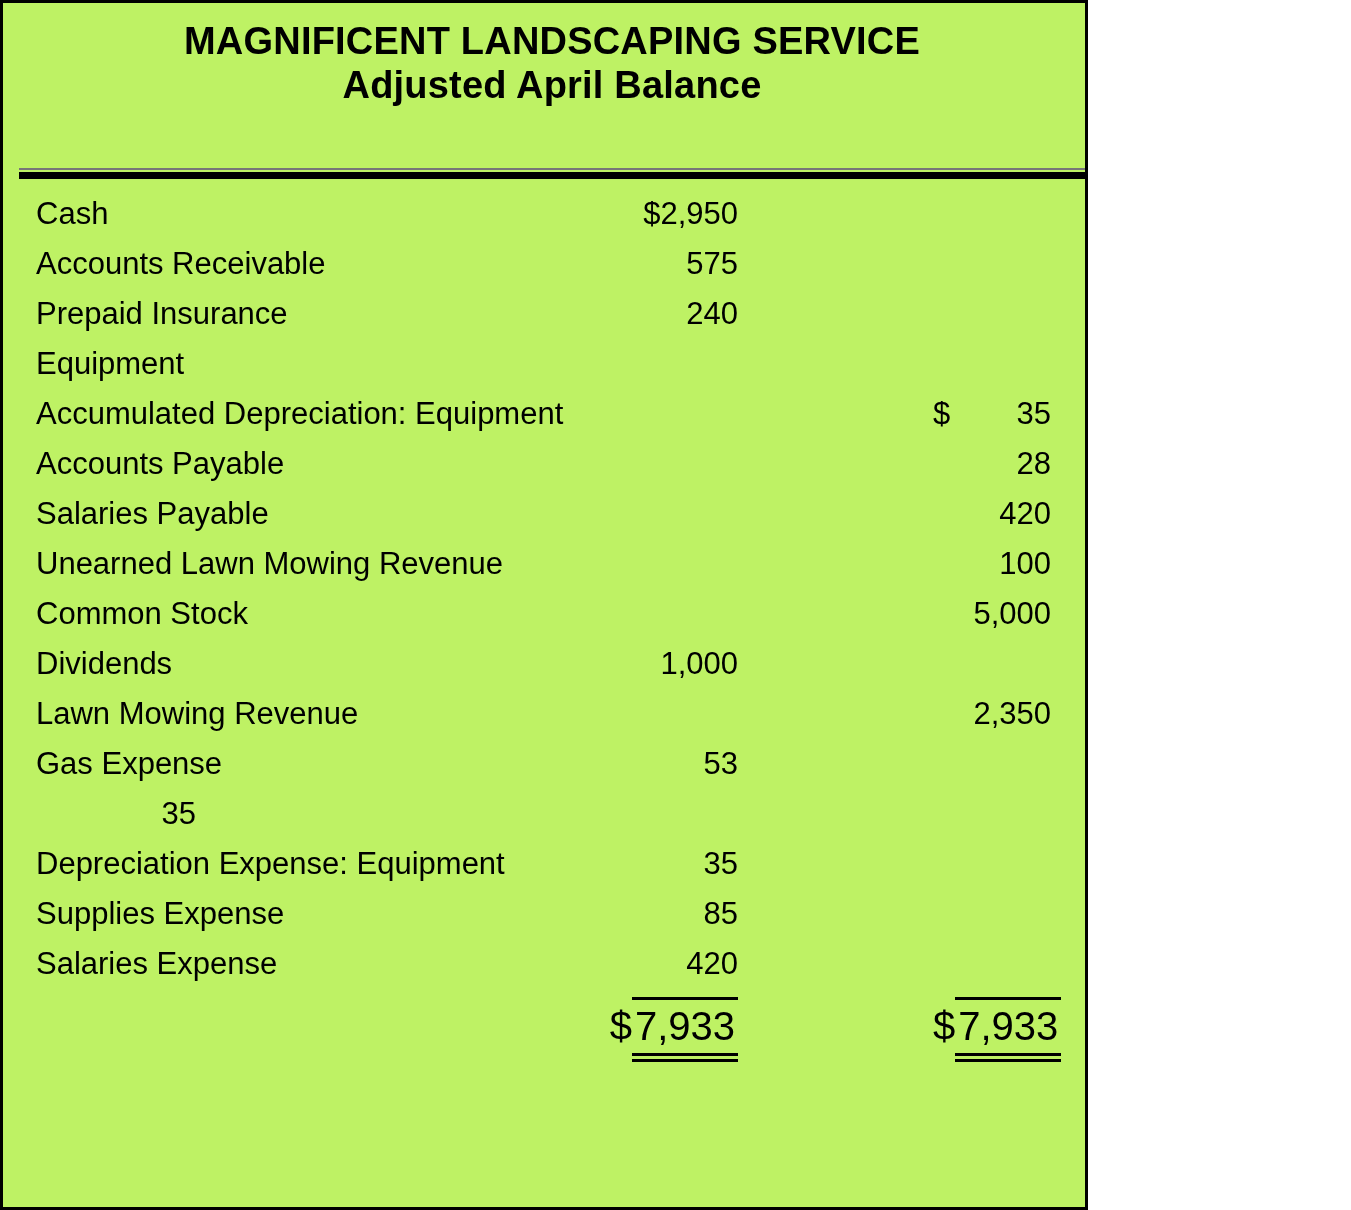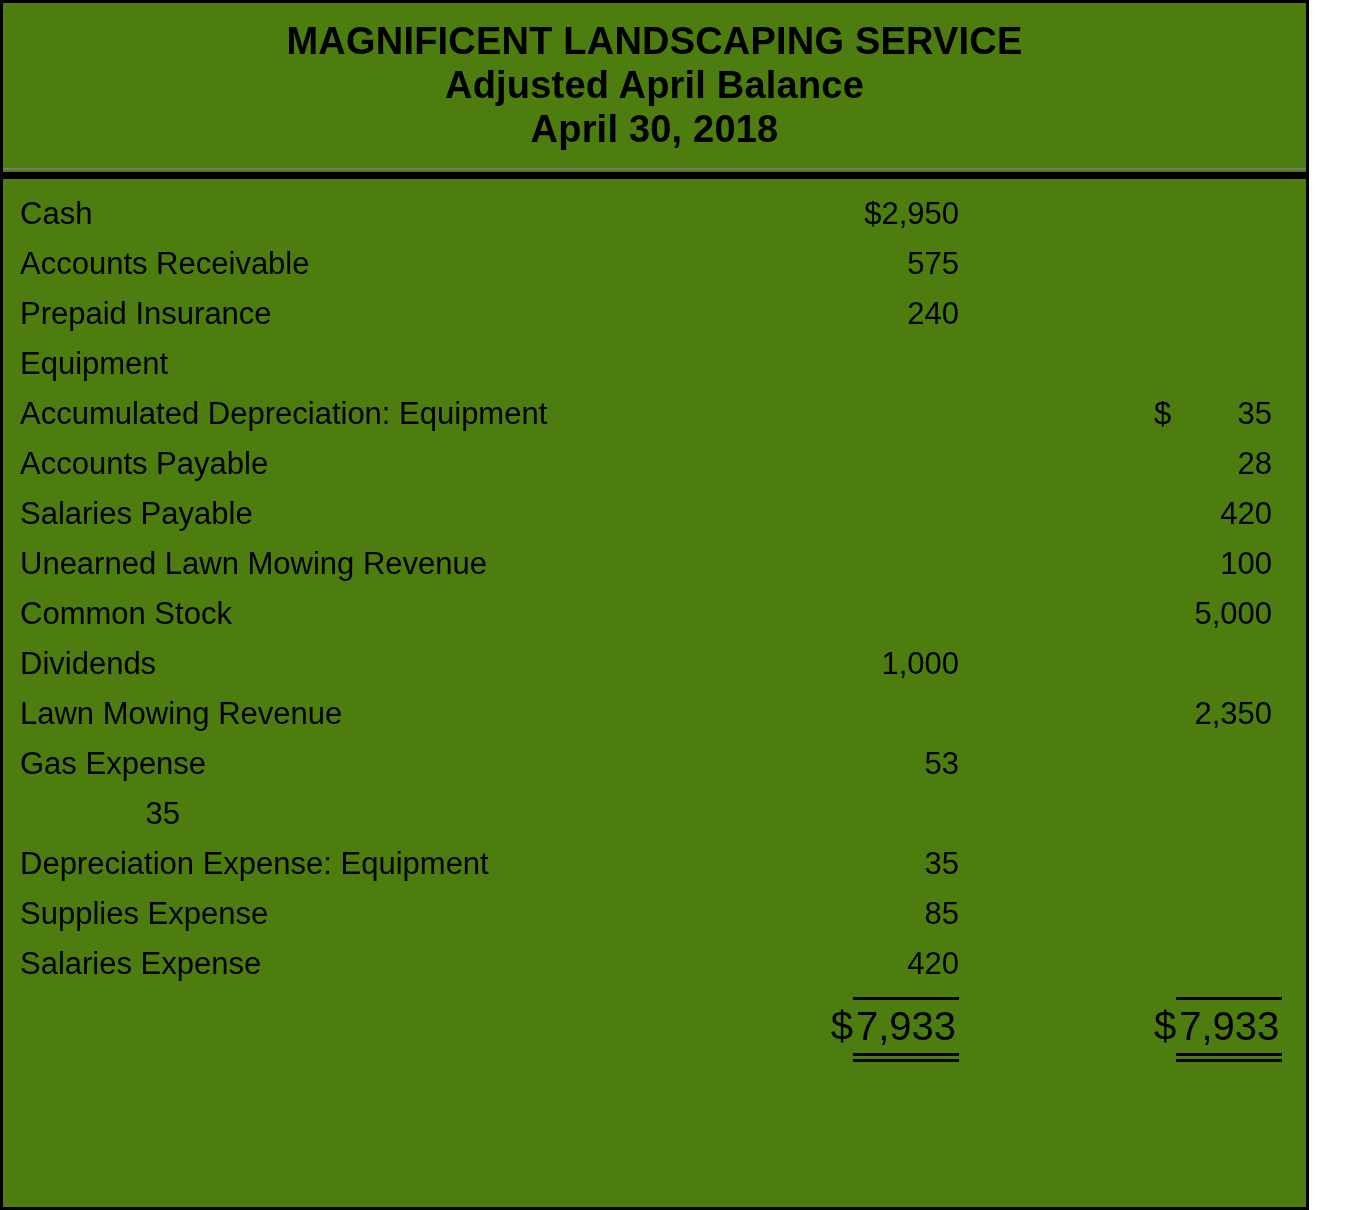--- a/index.html
+++ b/index.html
@@ -3,25 +3,26 @@
 <meta charset="utf-8">
 <style>
   * { box-sizing: border-box; margin: 0; padding: 0; }
   html, body { background: #ffffff; }
   body {
     font-family: "Liberation Sans", "DejaVu Sans", sans-serif;
     color: #000000;
     width: 1351px;
   }
   .sheet {
-    width: 1309px;
+    width: 1088px;
     height: 1210px;
     border: 3px solid #000000;
-    background: #4d7c0f;
+    background: #bef264;
     overflow: hidden;
+    padding-left: 16px;
   }
 
   
   .title-block {
     height: 165px;
     padding-top: 16px;
     text-align: center;
   }
   .title-line {
     font-size: 38px;
@@ -95,21 +96,20 @@
   .cell-credit.totals-credit { display: block; text-align: right; }
 </style>
 </head>
 <body>
 
 <div class="sheet">
 
   <div class="title-block">
     <div class="title-line">MAGNIFICENT LANDSCAPING SERVICE</div>
     <div class="title-line">Adjusted April Balance</div>
-    <div class="title-line">April 30, 2018</div>
   </div>
 
   <div class="rule-thin-thick"></div>
 
 
   <div class="rule-single"></div>
 
   <div class="rows-area">
   <div class="row">
     <div class="cell-account">Cash</div>

